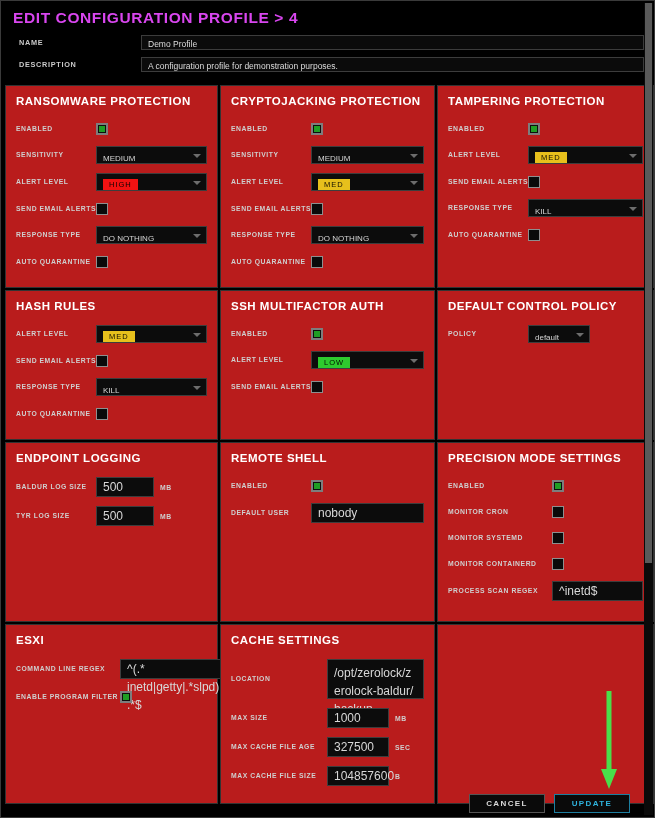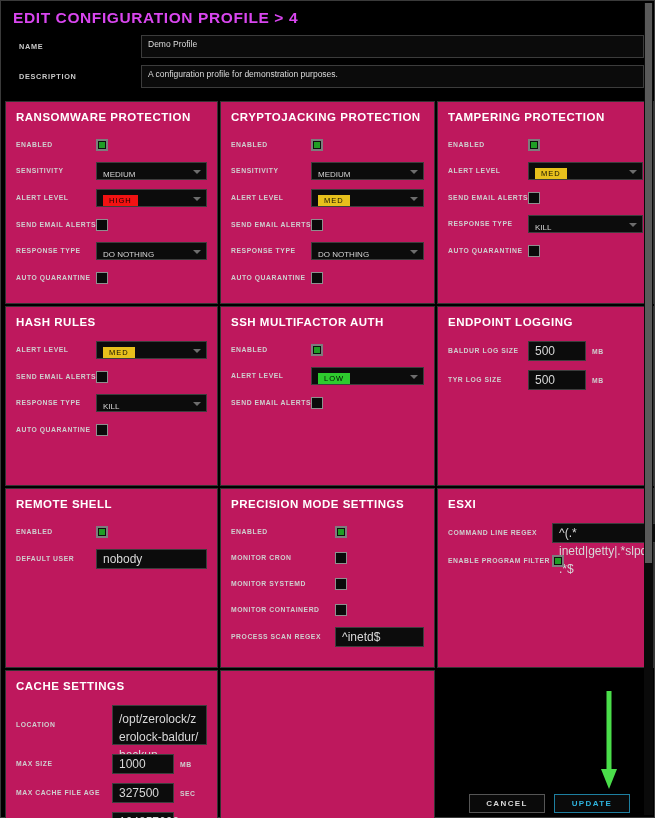--- a/index.html
+++ b/index.html
@@ -41,40 +41,40 @@
   .meta-label {
     width: 130px;
     color: #c9c9c9;
     font-size: 7.3px;
     font-weight: bold;
     letter-spacing: 0.7px;
     padding-left: 8px;
   }
   .meta-input {
     flex: 1;
-    height: 23px;
+    height: 15px;
     background: #0b0b0b;
     border: 1px solid #3c3c3c;
     color: #dddddd;
     font-size: 8.5px;
     font-family: "Liberation Sans", sans-serif;
     padding: 0 6px;
     line-height: 17px;
   }
 
   
   .grid {
     display: grid;
     grid-template-columns: 213px 215px 217px;
     column-gap: 2px;
     row-gap: 2px;
     padding: 0 4px;
   }
   .panel {
-    background: #be185d;
+    background: #b91c1c;
     border: 1px solid #333333;
     padding: 9px 10px 8px 10px;
     position: relative;
   }
   .panel-title {
     color: #ffffff;
     font-size: 11.5px;
     font-weight: bold;
     letter-spacing: 0.5px;
     margin-bottom: 13px;
@@ -402,20 +402,30 @@
           <span class="badge badge-low">LOW</span>
           <span class="caret"></span>
         </div>
       </div>
       <div class="field">
         <div class="f-label">SEND EMAIL ALERTS</div>
         <div class="cbox"></div>
       </div>
     </div>
 
+    <div class="panel row-h2">
+      <div class="panel-title">DEFAULT CONTROL POLICY</div>
+      <div class="field">
+        <div class="f-label">POLICY</div>
+        <div class="sel narrow">
+          <span>default</span>
+          <span class="caret"></span>
+        </div>
+      </div>
+    </div>
 
     <div class="panel row-h3">
       <div class="panel-title">ENDPOINT LOGGING</div>
       <div class="field">
         <div class="f-label">BALDUR LOG SIZE</div>
         <div class="tin w58">500</div>
         <div class="unit">MB</div>
       </div>
       <div class="field">
         <div class="f-label">TYR LOG SIZE</div>

